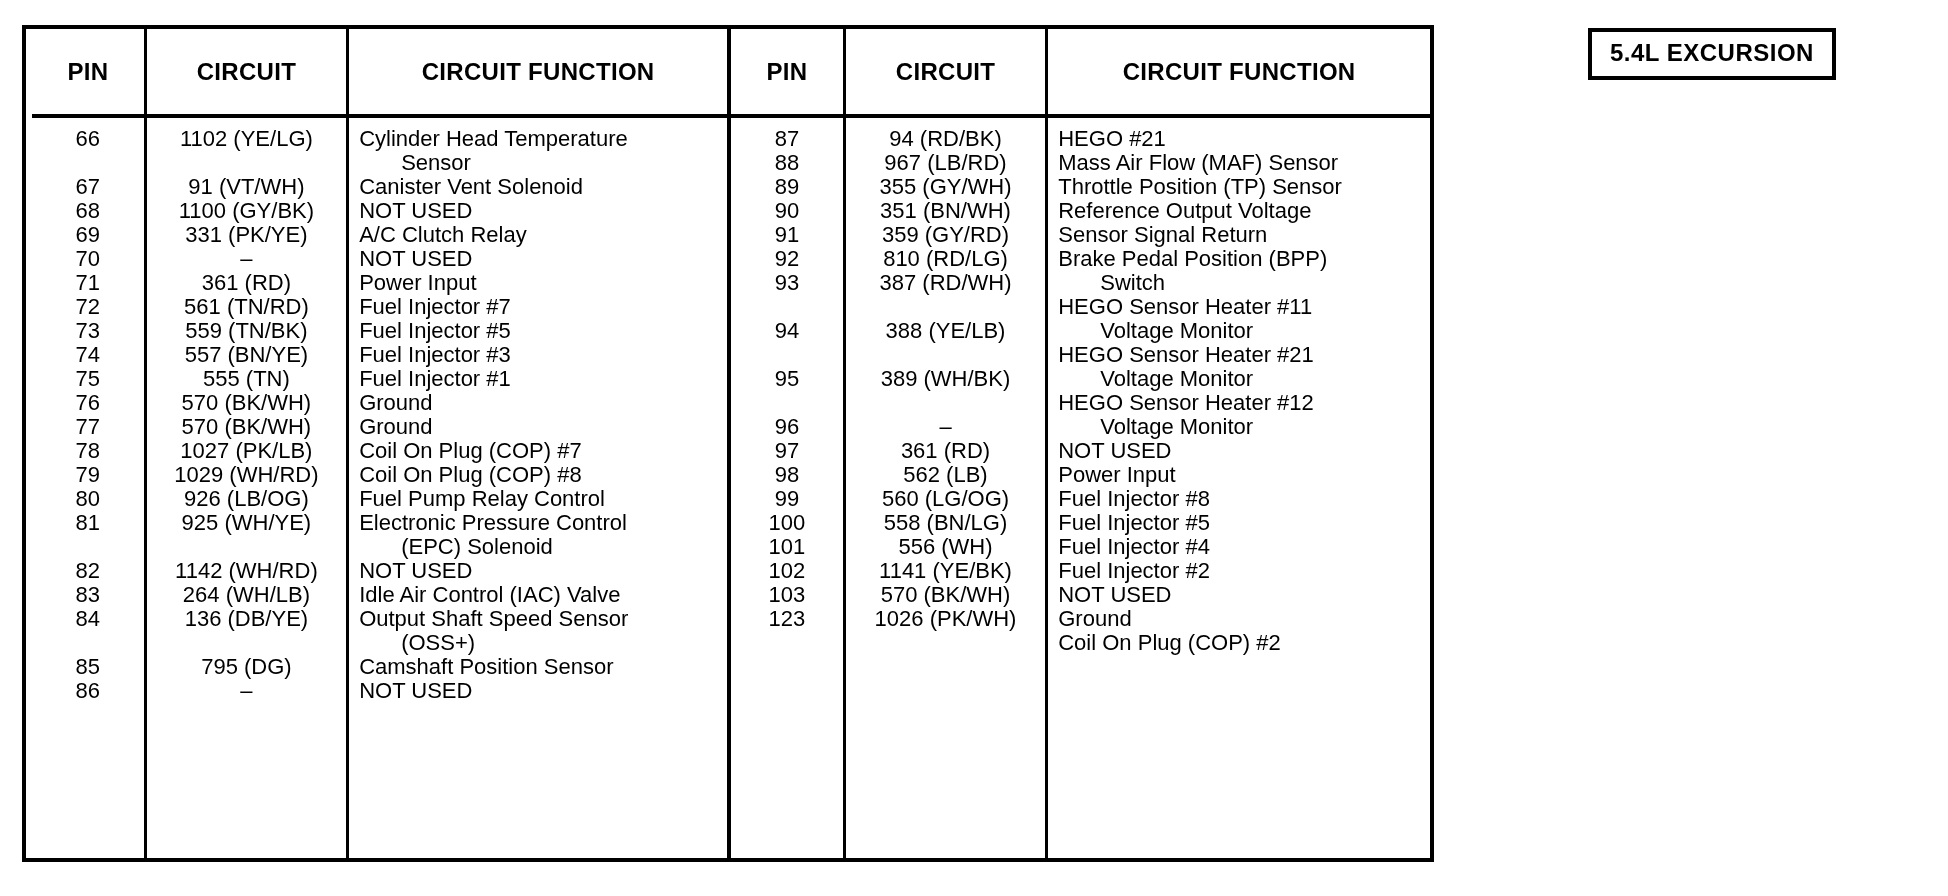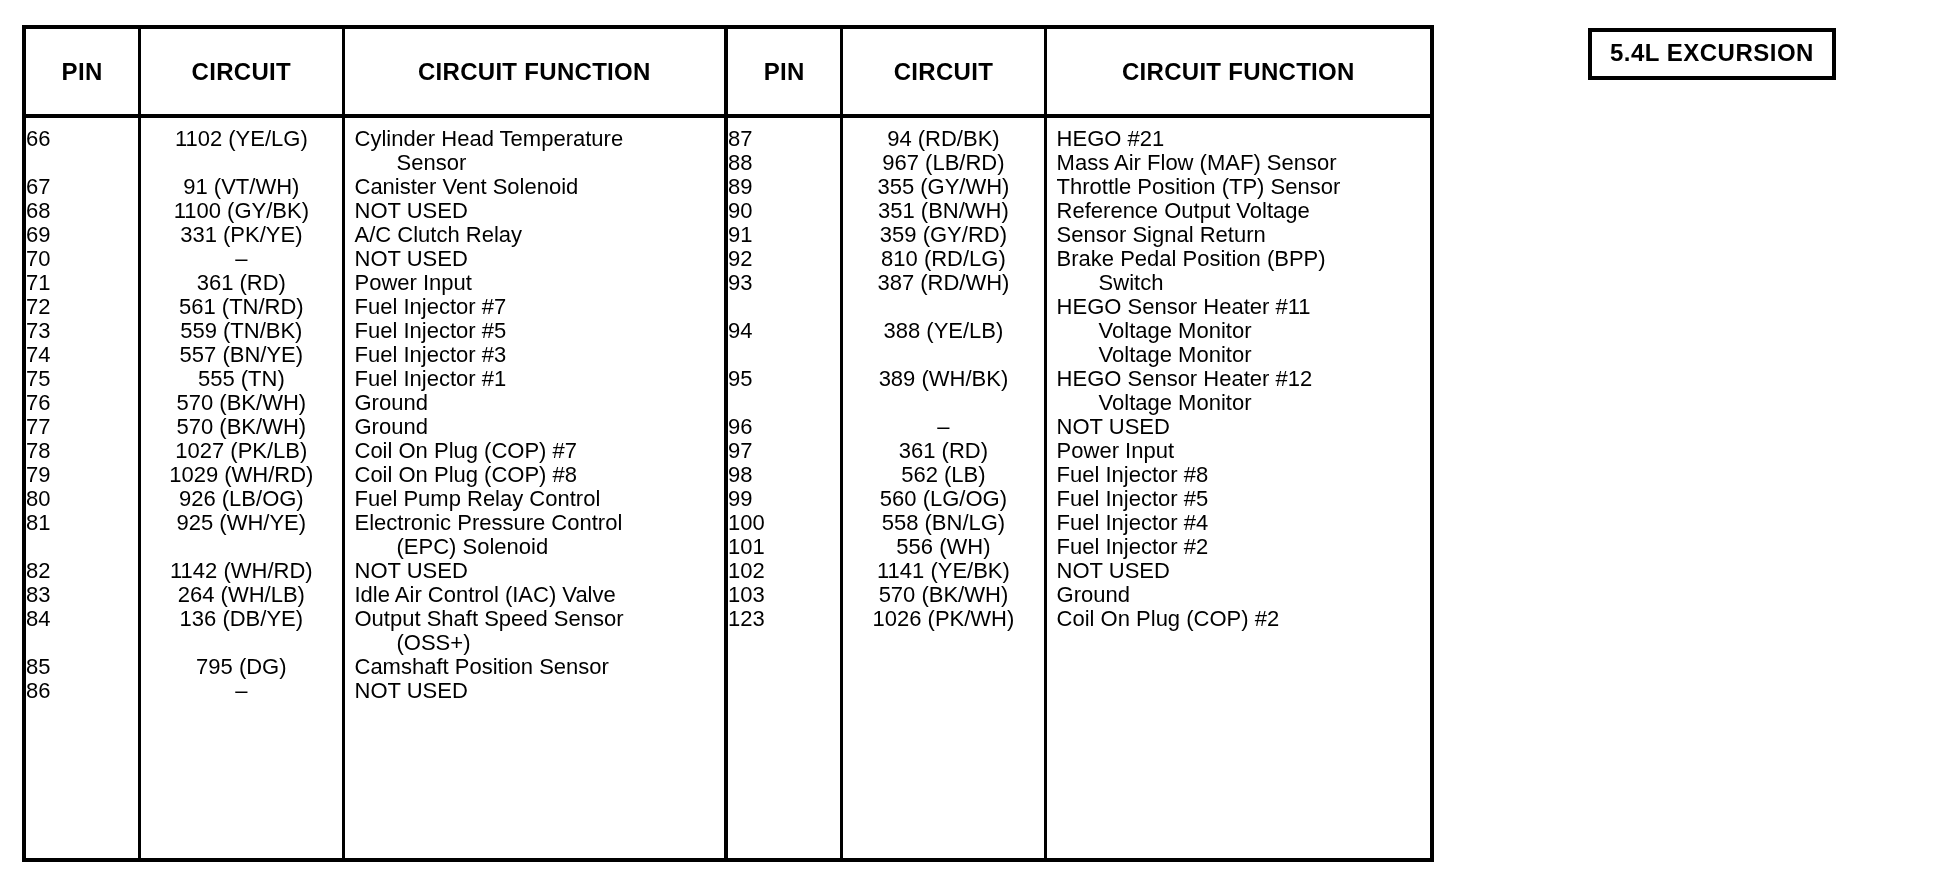--- a/index.html
+++ b/index.html
@@ -14,20 +14,21 @@
 
   
   #pinout-table{
     position:absolute;
     left:22px; top:25px;
     width:1412px; height:837px;
     border:4px solid #000;
     box-sizing:border-box;
     display:flex;
     flex-direction:column;
+    padding-left:6px;
   }
 
   .thead{
     display:flex;
     height:85px;
     border-bottom:4px solid #000;
     flex:0 0 auto;
   }
   .tbody{
     display:flex;
@@ -63,21 +64,21 @@
   .bcell.lastcol{border-right:none;}
   .bcell.halfedge{border-right:4px solid #000;}
 
   .line{
     height:24px;
     line-height:24px;
     font-size:22px;
     white-space:pre;
     overflow:hidden;
   }
-  .col-pin .line{text-align:left;}
+  .col-pin .line{text-align:center;}
   .col-cir .line{text-align:center;}
   .col-fn  .line{text-align:left;padding-left:10px;}
   .col-fn  .line.cont{padding-left:52px;}
   .blank{visibility:hidden;}
 
   
   #title-box{
     position:absolute;
     left:1588px; top:28px;
     padding:7px 18px 9px 18px;
@@ -232,20 +233,21 @@
     <div class="bcell c-fn  col-fn lastcol" id="R-fn">
         <div class="line">HEGO #21</div>
         <div class="line">Mass Air Flow (MAF) Sensor</div>
         <div class="line">Throttle Position (TP) Sensor</div>
         <div class="line">Reference Output Voltage</div>
         <div class="line">Sensor Signal Return</div>
         <div class="line">Brake Pedal Position (BPP)</div>
         <div class="line cont">Switch</div>
         <div class="line">HEGO Sensor Heater #11</div>
         <div class="line cont">Voltage Monitor</div>
+        <div class="line">HEGO Sensor Heater #21</div>
         <div class="line cont">Voltage Monitor</div>
         <div class="line">HEGO Sensor Heater #12</div>
         <div class="line cont">Voltage Monitor</div>
         <div class="line">NOT USED</div>
         <div class="line">Power Input</div>
         <div class="line">Fuel Injector #8</div>
         <div class="line">Fuel Injector #5</div>
         <div class="line">Fuel Injector #4</div>
         <div class="line">Fuel Injector #2</div>
         <div class="line">NOT USED</div>

